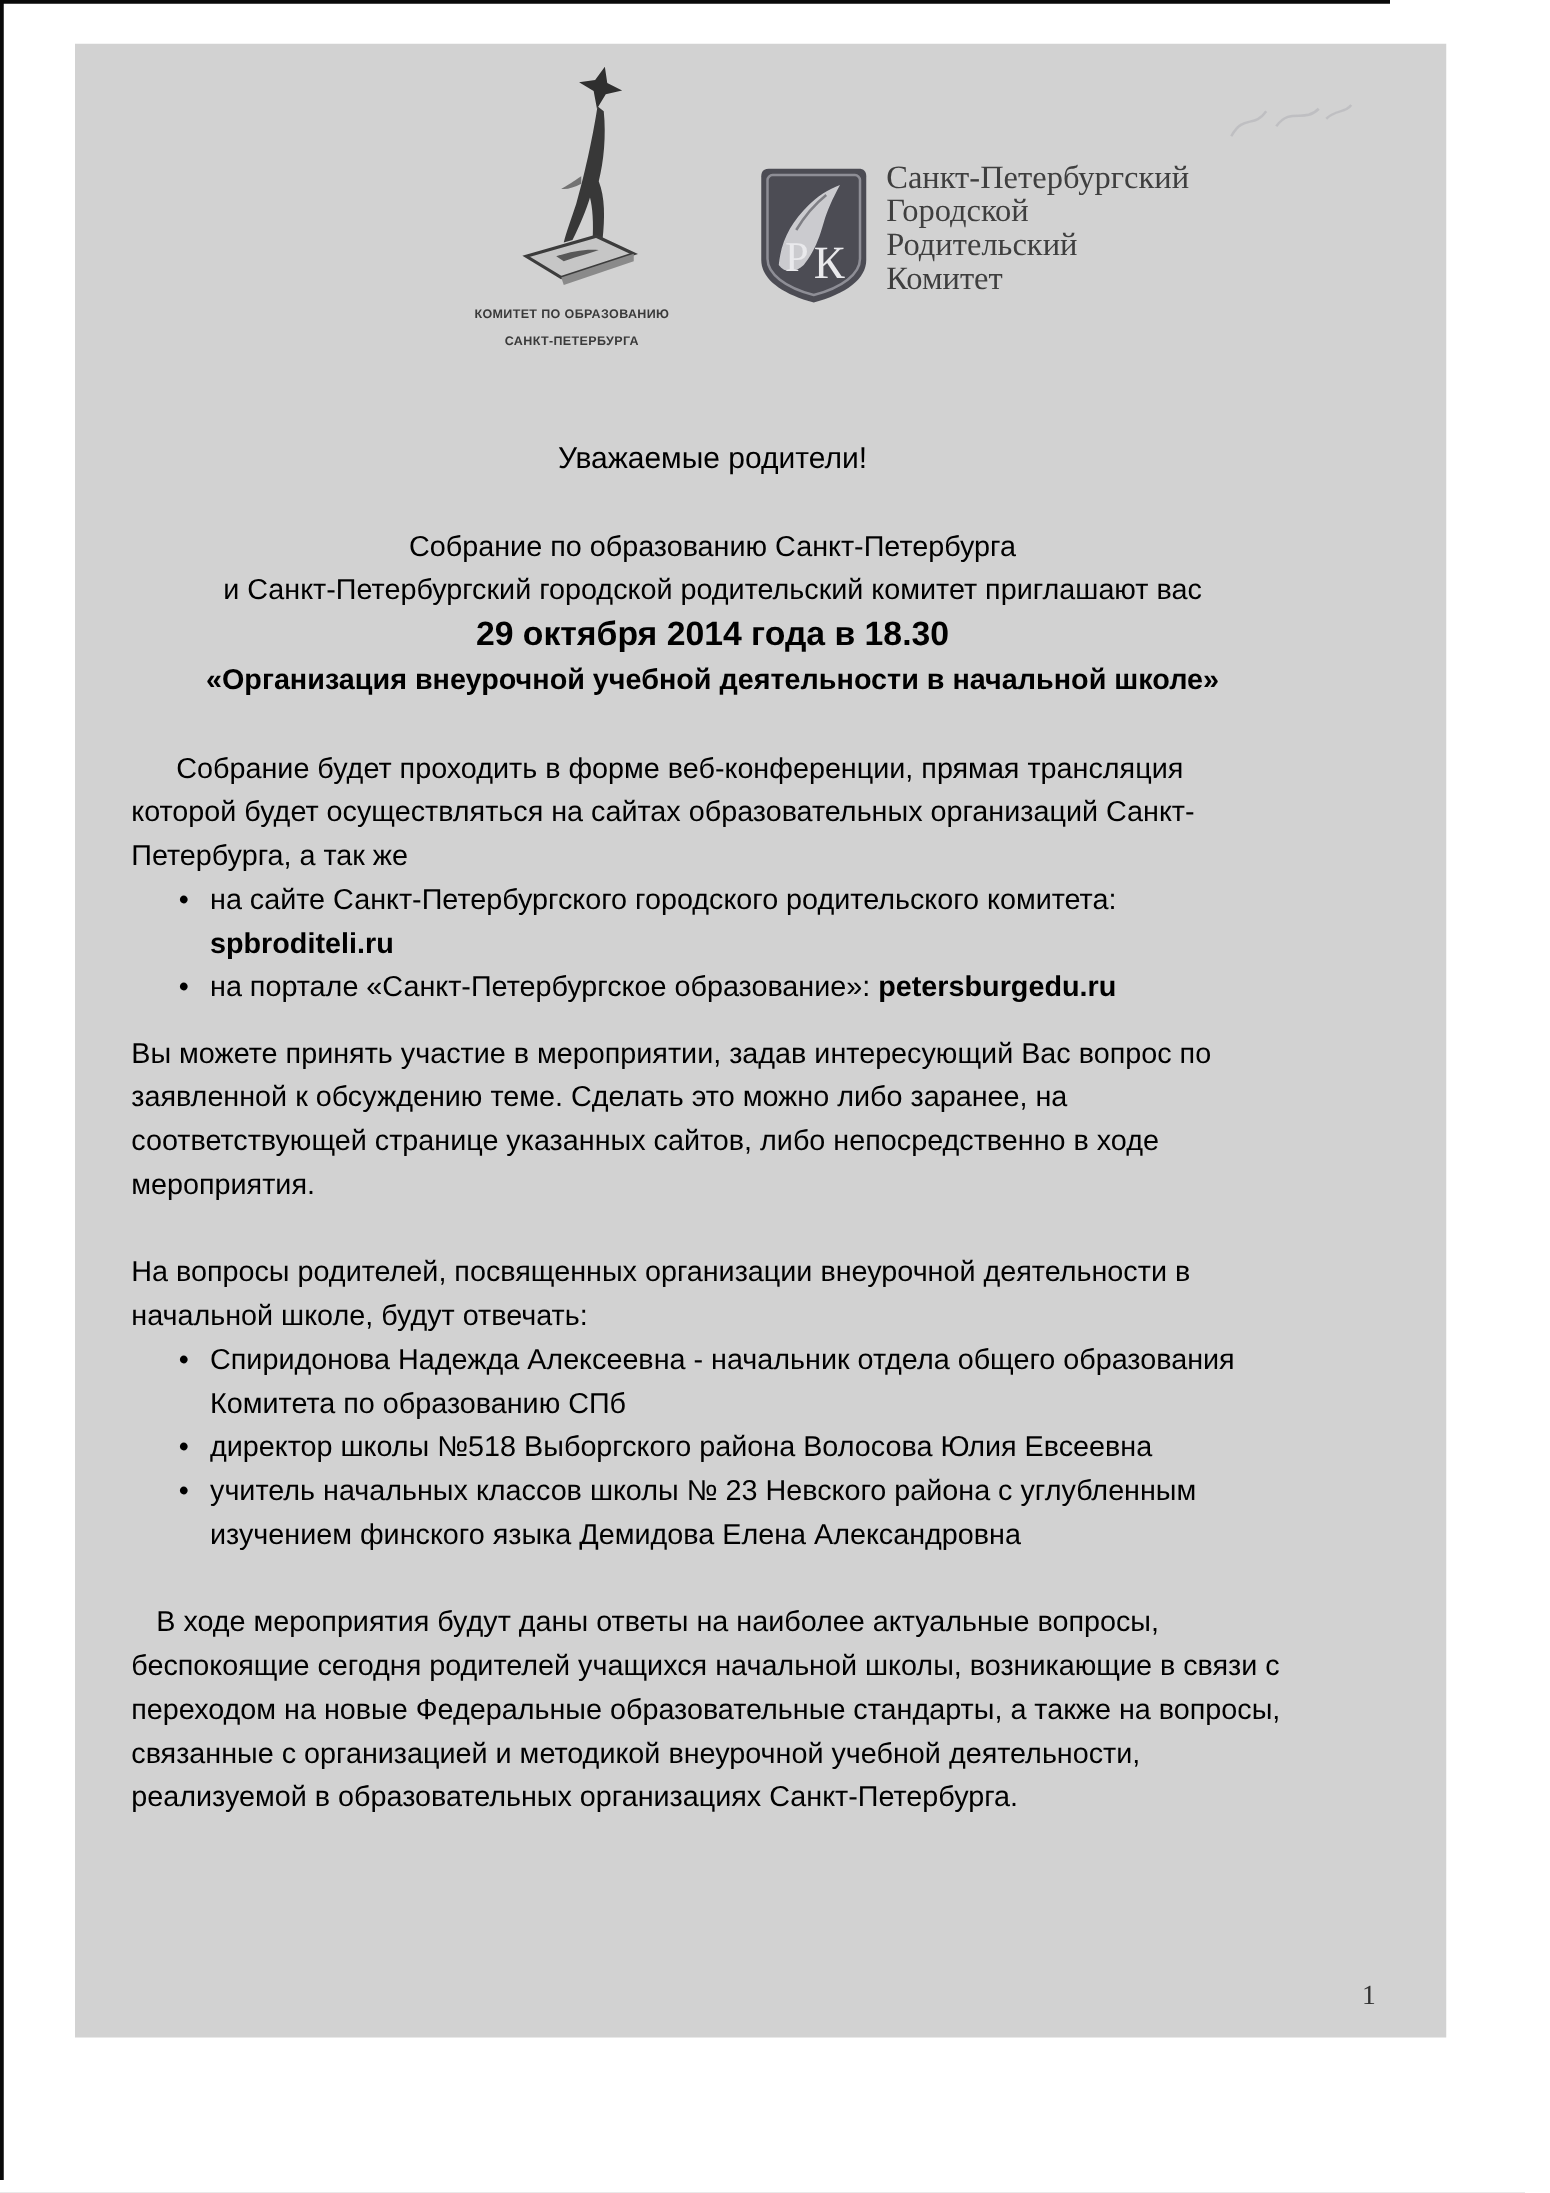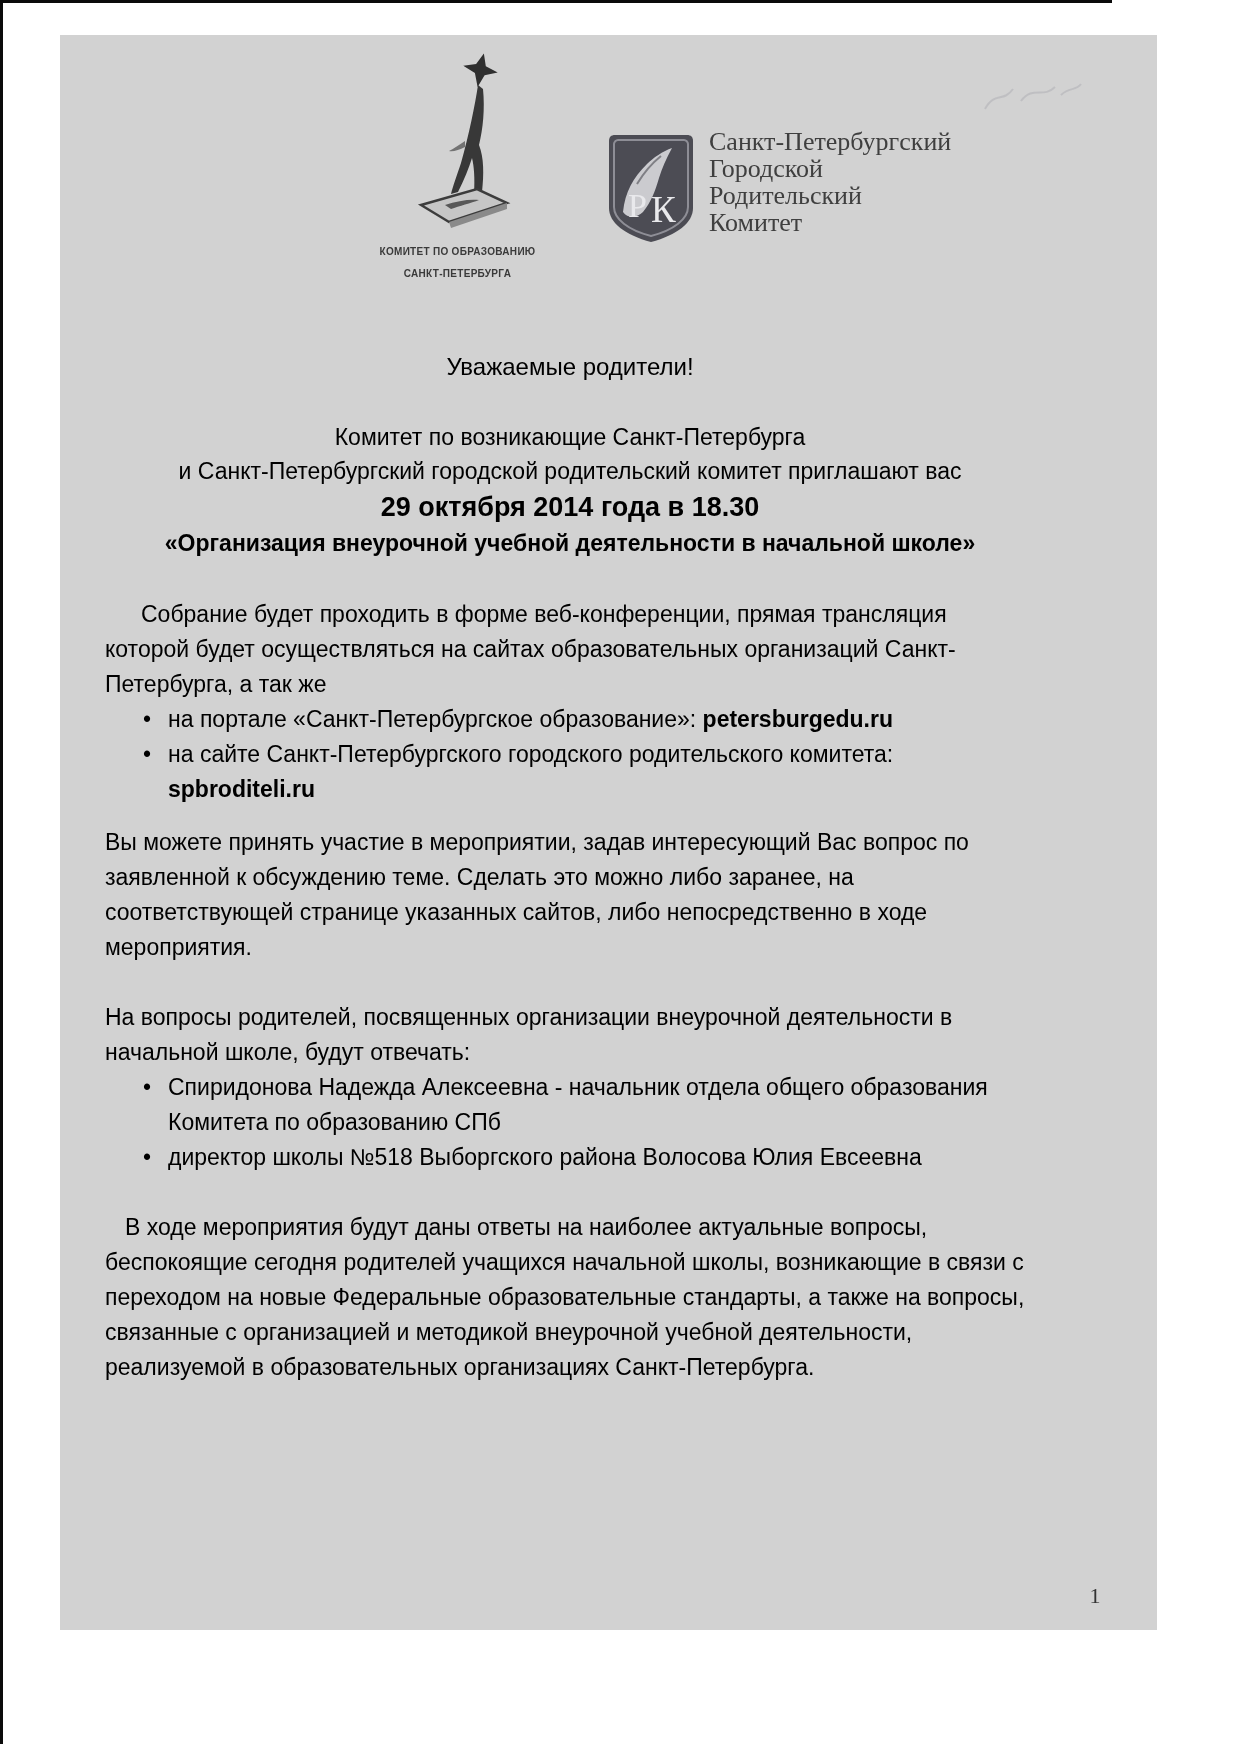--- a/index.html
+++ b/index.html
@@ -97,42 +97,43 @@
   </div>
 
   <svg class="pencil-squiggle" width="100" height="45" viewBox="0 0 100 45">
     <path d="M2,32 C12,14 20,26 30,12 M38,24 C50,8 60,22 72,10 M78,18 C86,10 93,14 98,7" stroke="#bcbcc0" stroke-width="2" fill="none" opacity="0.85"></path>
   </svg>
 
   <div class="content">
 
     <div class="salutation">Уважаемые родители!</div>
 
-    <div class="inv">Комитет по возникающие Санкт-Петербурга</div>
+    <div class="inv">Собрание по образованию Санкт-Петербурга</div>
     <div class="inv">и Санкт-Петербургский городской родительский комитет приглашают вас</div>
     <div class="inv-date">29 октября 2014 года в 18.30</div>
     <div class="inv inv-topic">«Организация внеурочной учебной деятельности в начальной школе»</div>
 
     <p class="p-broadcast">Собрание будет проходить в форме веб-конференции, прямая трансляция которой будет осуществляться на сайтах образовательных организаций Санкт-Петербурга, а так же</p>
 
     <ul class="dotted">
       <li>
-        <span>на портале «Санкт-Петербургское образование»: </span><b>petersburgedu.ru</b>
+        <span>на сайте Санкт-Петербургского городского родительского комитета: </span><b>spbroditeli.ru</b>
       </li>
       <li>
-        <span>на сайте Санкт-Петербургского городского родительского комитета: </span><b>spbroditeli.ru</b>
+        <span>на портале «Санкт-Петербургское образование»: </span><b>petersburgedu.ru</b>
       </li>
     </ul>
 
     <p class="p-participate">Вы можете принять участие в мероприятии, задав интересующий Вас вопрос по заявленной к обсуждению теме. Сделать это можно либо заранее, на соответствующей странице указанных сайтов, либо непосредственно в ходе мероприятия.</p>
 
     <p class="p-speakers-intro">На вопросы родителей, посвященных организации внеурочной деятельности в начальной школе, будут отвечать:</p>
 
     <ul class="dotted">
       <li>Спиридонова Надежда Алексеевна -  начальник отдела общего образования Комитета по образованию СПб</li>
       <li>директор школы №518 Выборгского района Волосова Юлия Евсеевна</li>
+      <li>учитель начальных классов школы № 23 Невского района с углубленным изучением финского языка  Демидова Елена Александровна</li>
     </ul>
 
     <p class="p-final">В ходе мероприятия будут даны ответы на наиболее актуальные вопросы, беспокоящие сегодня родителей учащихся начальной школы, возникающие в связи  с  переходом  на новые Федеральные образовательные стандарты, а также на вопросы, связанные с организацией и методикой внеурочной учебной деятельности, реализуемой в образовательных организациях Санкт-Петербурга.</p>
   </div>
 
   <div class="page-number">1</div>
 </div>
 
 </body></html>

